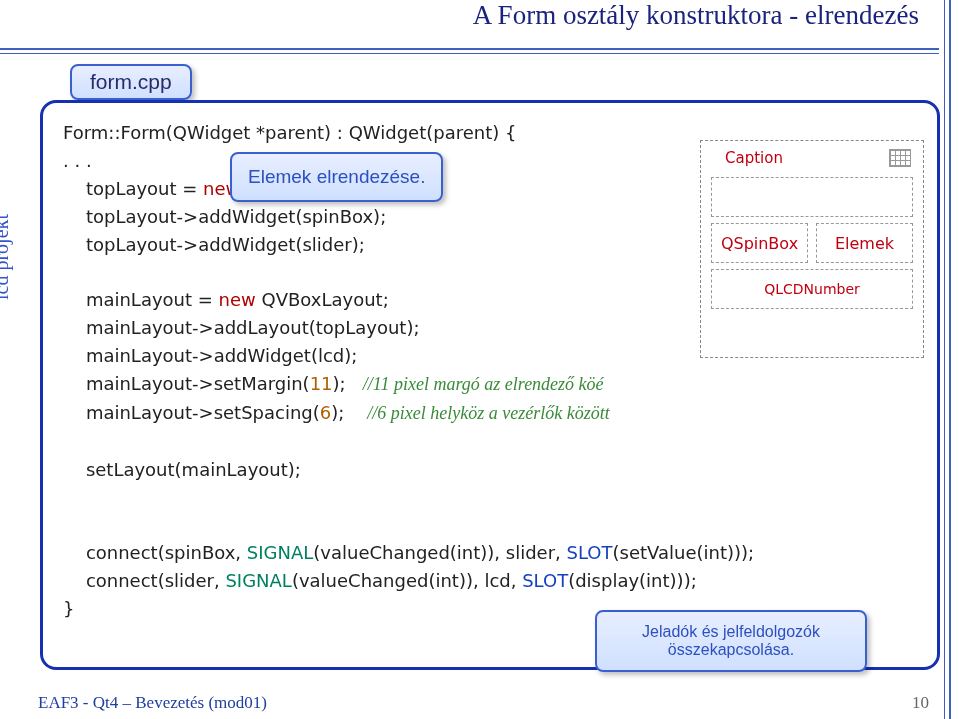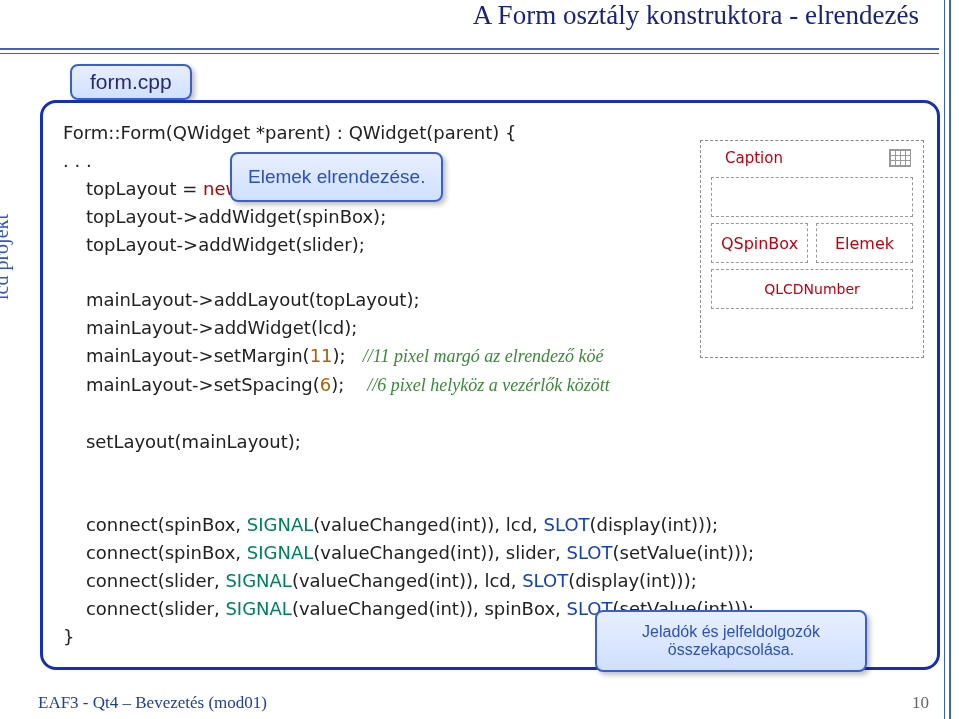--- a/index.html
+++ b/index.html
@@ -194,32 +194,31 @@
 
 <div class="filename-box">form.cpp</div>
 
 <div class="code-panel">
   <div class="code-line">Form::Form(QWidget *parent) : QWidget(parent) {</div>
   <div class="code-line">. . .</div>
   <div class="code-line"><span>    topLayout = </span><span class="kw">new</span><span> QHBoxLayout;</span></div>
   <div class="code-line">    topLayout-&gt;addWidget(spinBox);</div>
   <div class="code-line">    topLayout-&gt;addWidget(slider);</div>
   <div class="code-line"> </div>
+  <div class="code-line"><span>    mainLayout = </span><span class="kw">new</span><span> QVBoxLayout;</span></div>
   <div class="code-line">    mainLayout-&gt;addLayout(topLayout);</div>
   <div class="code-line">    mainLayout-&gt;addWidget(lcd);</div>
   <div class="code-line"><span>    mainLayout-&gt;setMargin(</span><span class="num">11</span><span>);   </span><span class="comment">//11 pixel margó az elrendező köé</span></div>
   <div class="code-line"><span>    mainLayout-&gt;setSpacing(</span><span class="num">6</span><span>);    </span><span class="comment">//6 pixel helyköz a vezérlők között</span></div>
   <div class="code-line"> </div>
   <div class="code-line">    setLayout(mainLayout);</div>
   <div class="code-line"> </div>
   <div class="code-line"> </div>
-  <div class="code-line"><span>    connect(spinBox, </span><span class="sig">SIGNAL</span><span>(valueChanged(int)), lcd, </span><span class="slot">SLOT</span><span>(display(int)));</span></div>
   <div class="code-line"><span>    connect(spinBox, </span><span class="sig">SIGNAL</span><span>(valueChanged(int)), slider, </span><span class="slot">SLOT</span><span>(setValue(int)));</span></div>
   <div class="code-line"><span>    connect(slider, </span><span class="sig">SIGNAL</span><span>(valueChanged(int)), lcd, </span><span class="slot">SLOT</span><span>(display(int)));</span></div>
-  <div class="code-line"><span>    connect(slider, </span><span class="sig">SIGNAL</span><span>(valueChanged(int)), spinBox, </span><span class="slot">SLOT</span><span>(setValue(int)));</span></div>
   <div class="code-line">}</div>
 </div>
 
 <div class="callout callout1">Elemek elrendezése.</div>
 <div class="callout callout2">Jeladók és jelfeldolgozók összekapcsolása.</div>
 
 <div class="diagram">
   <div class="diag-caption-row">
     <span class="diag-caption">Caption</span>
     <span class="corner-handle"></span>

